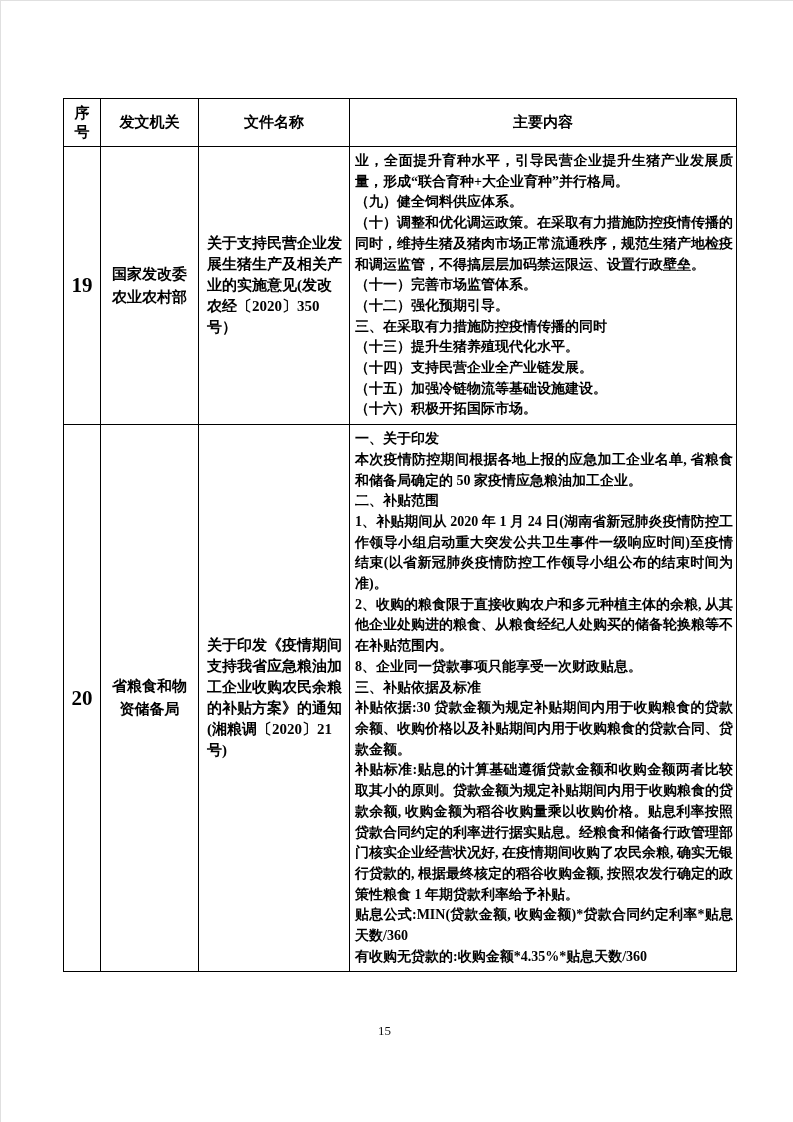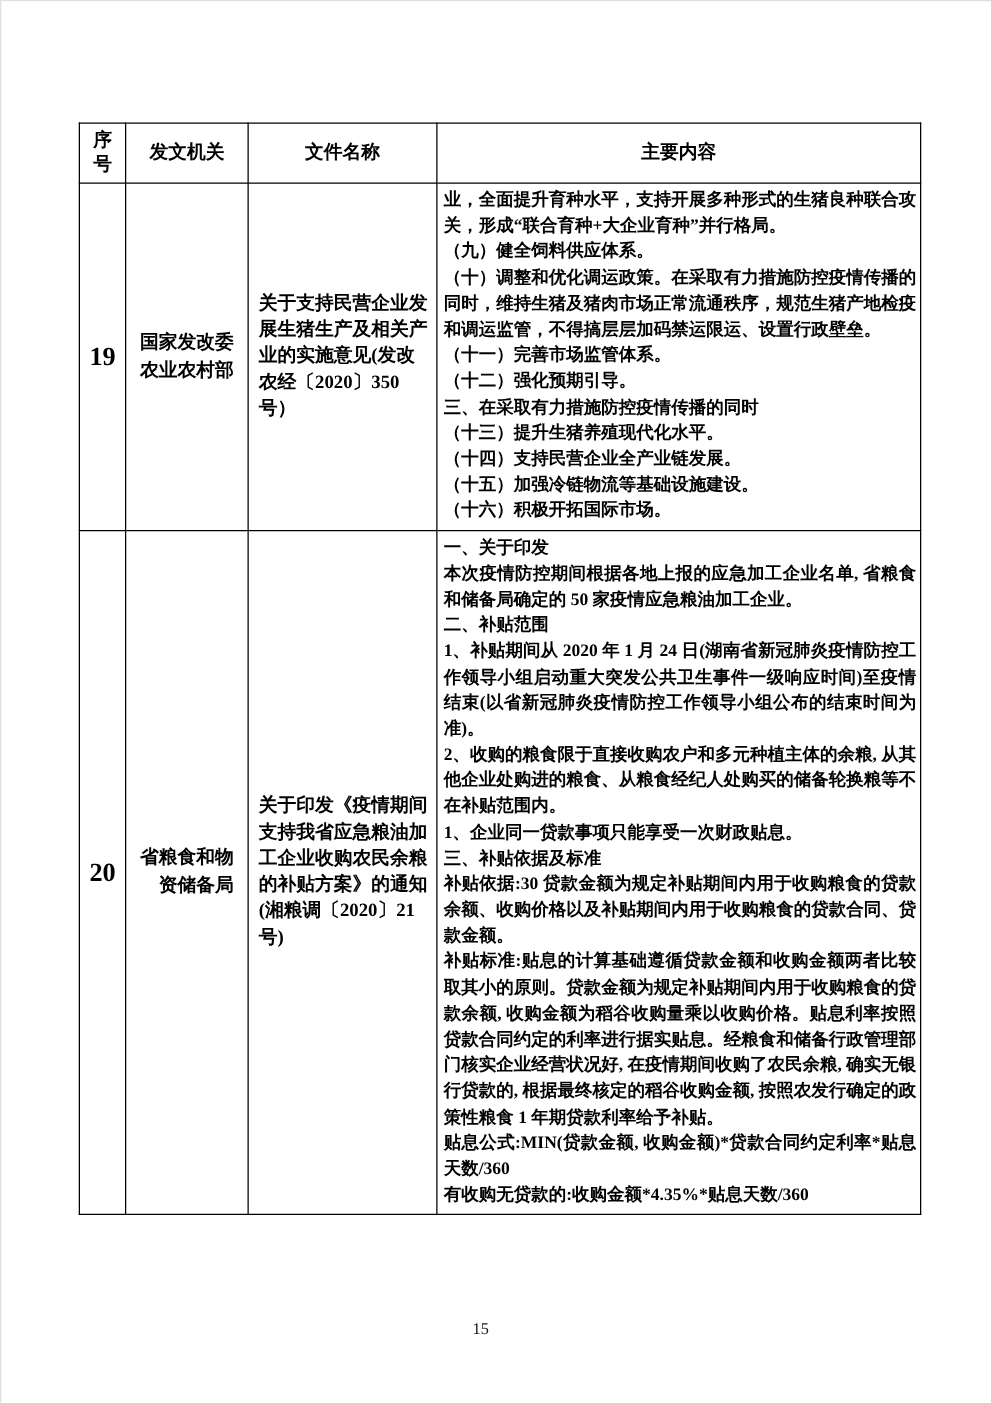--- a/index.html
+++ b/index.html
@@ -45,21 +45,21 @@
   .col-title { width: 151px; }
   .col-cont  { width: 387px; }
 
   td.seq-cell {
     text-align: center;
     font-size: 21px;
   }
   td.agency-cell { text-align: center; }
   .agency-text {
     display: inline-block;
-    text-align: right;
+    text-align: center;
     white-space: pre-line;
     font-size: 15px;
     line-height: 23px;
   }
   td.title-cell {
     padding: 2px 3px 2px 8px;
     font-size: 15px;
     line-height: 21px;
     text-align: left;
     border-radius: 28px;
@@ -76,21 +76,20 @@
   .para { margin: 0; }
   .page-number {
     position: absolute;
     top: 1022px;
     left: 0;
     width: 767px;
     text-align: center;
     font-size: 13px;
     font-weight: normal;
     color: #111111;
-    margin-top: 32px;
   }
 </style>
 </head>
 <body>
 
 <div class="page">
 
   <table class="doc-table">
     <colgroup>
       <col class="col-seq">
@@ -109,21 +108,21 @@
     </thead>
     <tbody>
       <tr class="row-h1">
         <td class="seq-cell">19</td>
         <td class="agency-cell">
           <span class="agency-text">国家发改委
 农业农村部</span>
         </td>
         <td class="title-cell">关于支持民营企业发展生猪生产及相关产业的实施意见(发改农经〔2020〕350 号）</td>
         <td class="content-cell">
-          <p class="para">业，全面提升育种水平，支持开展多种形式的生猪良种联合攻关，形成“联合育种+大企业育种”并行格局。</p>
+          <p class="para">业，全面提升育种水平，引导民营企业提升生猪产业发展质量，形成“联合育种+大企业育种”并行格局。</p>
           <p class="para">（九）健全饲料供应体系。</p>
           <p class="para">（十）调整和优化调运政策。在采取有力措施防控疫情传播的同时，维持生猪及猪肉市场正常流通秩序，规范生猪产地检疫和调运监管，不得搞层层加码禁运限运、设置行政壁垒。</p>
           <p class="para">（十一）完善市场监管体系。</p>
           <p class="para">（十二）强化预期引导。</p>
           <p class="para">三、在采取有力措施防控疫情传播的同时</p>
           <p class="para">（十三）提升生猪养殖现代化水平。</p>
           <p class="para">（十四）支持民营企业全产业链发展。</p>
           <p class="para">（十五）加强冷链物流等基础设施建设。</p>
           <p class="para">（十六）积极开拓国际市场。</p>
         </td>
@@ -134,21 +133,21 @@
           <span class="agency-text">省粮食和物
 资储备局</span>
         </td>
         <td class="title-cell">关于印发《疫情期间支持我省应急粮油加工企业收购农民余粮的补贴方案》的通知(湘粮调〔2020〕21 号)</td>
         <td class="content-cell">
           <p class="para">一、关于印发</p>
           <p class="para">本次疫情防控期间根据各地上报的应急加工企业名单, 省粮食和储备局确定的 50 家疫情应急粮油加工企业。</p>
           <p class="para">二、补贴范围</p>
           <p class="para">1、补贴期间从 2020 年 1 月 24 日(湖南省新冠肺炎疫情防控工作领导小组启动重大突发公共卫生事件一级响应时间)至疫情结束(以省新冠肺炎疫情防控工作领导小组公布的结束时间为准)。</p>
           <p class="para">2、收购的粮食限于直接收购农户和多元种植主体的余粮, 从其他企业处购进的粮食、从粮食经纪人处购买的储备轮换粮等不在补贴范围内。</p>
-          <p class="para">1、企业同一贷款事项只能享受一次财政贴息。</p>
+          <p class="para">8、企业同一贷款事项只能享受一次财政贴息。</p>
           <p class="para">三、补贴依据及标准</p>
           <p class="para">补贴依据:30 贷款金额为规定补贴期间内用于收购粮食的贷款余额、收购价格以及补贴期间内用于收购粮食的贷款合同、贷款金额。</p>
           <p class="para">补贴标准:贴息的计算基础遵循贷款金额和收购金额两者比较取其小的原则。贷款金额为规定补贴期间内用于收购粮食的贷款余额, 收购金额为稻谷收购量乘以收购价格。贴息利率按照贷款合同约定的利率进行据实贴息。经粮食和储备行政管理部门核实企业经营状况好, 在疫情期间收购了农民余粮, 确实无银行贷款的, 根据最终核定的稻谷收购金额, 按照农发行确定的政策性粮食 1 年期贷款利率给予补贴。</p>
           <p class="para">贴息公式:MIN(贷款金额, 收购金额)*贷款合同约定利率*贴息天数/360</p>
           <p class="para">有收购无贷款的:收购金额*4.35%*贴息天数/360</p>
         </td>
       </tr>
     </tbody>
   </table>
 

